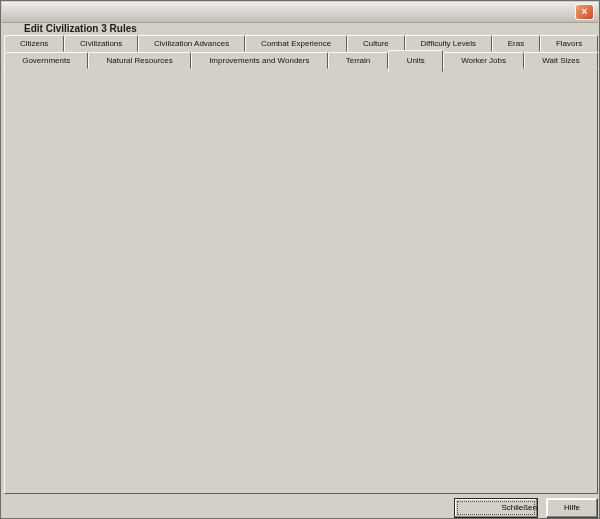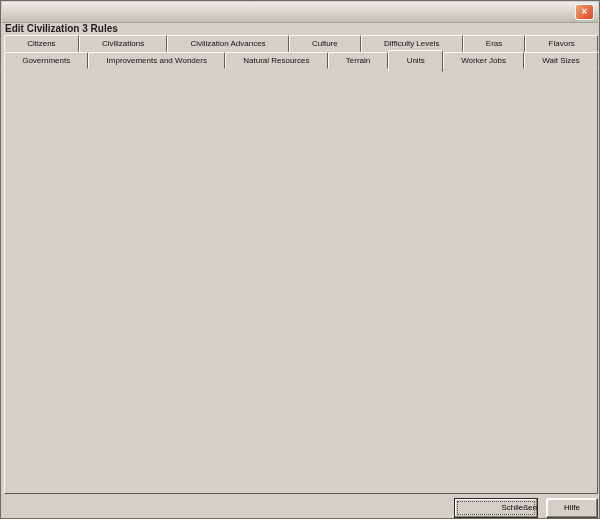--- a/index.html
+++ b/index.html
@@ -1,19 +1,19 @@
 <!DOCTYPE html>
 <html><head>
 <meta charset="utf-8">
 <style>
   html,body{margin:0;padding:0;}
   body{font-family:"Liberation Sans","DejaVu Sans",sans-serif;background:#9c9a94;}
   .win{position:relative;width:600px;height:519px;background:#d4d0c8;border:1px solid #6e6c66;box-sizing:border-box;overflow:hidden;}
   .titlebar{position:absolute;left:1px;top:1px;width:596px;height:20px;background:linear-gradient(#efedea,#c2beb5);display:flex;align-items:center;border-bottom:1px solid #a5a199;}
-  .ttl{font-size:10px;font-weight:bold;color:#1c1c1c;padding-left:3px;flex:1;margin-top:32px;}
+  .ttl{font-size:10px;font-weight:bold;color:#1c1c1c;padding-left:22px;flex:1;margin-top:32px;}
   .close{width:17px;height:14px;margin-right:4px;border:1px solid #fff;border-radius:3px;background:linear-gradient(135deg,#f49d72,#d9481c);color:#fff;font-size:10px;font-weight:bold;line-height:13px;text-align:center;cursor:default;}
   .tabs{position:absolute;left:3px;width:594px;height:17px;display:flex;margin-top:8px;}
   .tab{flex:1 1 auto;background:#d4d0c8;border:1px solid;border-color:#fbfaf8 #5f5d58 transparent #fbfaf8;border-radius:2px 2px 0 0;font-size:8px;text-align:center;line-height:16px;white-space:nowrap;padding:0 4px;color:#111;}
   .tab.active{position:relative;z-index:6;margin-top:-2px;height:20px;line-height:19px;font-size:8px;}
   .page{position:absolute;left:3px;top:60px;width:594px;height:433px;background:#d4d0c8;border:1px solid;border-color:#fbfaf8 #5f5d58 #5f5d58 #fbfaf8;box-sizing:border-box;z-index:1;}
   .lbl{position:absolute;font-size:7.5px;color:#000;white-space:nowrap;}
   .grp{position:absolute;border:1px solid #87847c;box-shadow:1px 1px 0 #fbfaf8, inset 1px 1px 0 #fbfaf8;}
   .gtitle{position:absolute;top:-5px;left:6px;background:#d4d0c8;padding:0 2px;font-size:7.5px;line-height:9px;white-space:nowrap;color:#000;}
   .gtitle.dis{color:#8a877f;text-shadow:1px 1px 0 #fff;}
   
@@ -78,30 +78,31 @@
   <div class="titlebar">
     <div class="ttl">Edit Civilization 3 Rules</div>
     <div class="close">×</div>
   </div>
 
   <div class="tabs" style="top:26px;">
 
   <div class="tab">Citizens</div>
       <div class="tab">Civilizations</div>
       <div class="tab">Civilization Advances</div>
+      <div class="tab">Combat Experience</div>
       <div class="tab">Culture</div>
       <div class="tab">Difficulty Levels</div>
       <div class="tab">Eras</div>
       <div class="tab">Flavors</div>
     </div>
   <div class="tabs" style="top:43px;z-index:5;">
 
       <div class="tab">Governments</div>
+      <div class="tab">Natural Resources</div>
       <div class="tab">Improvements and Wonders</div>
-      <div class="tab">Natural Resources</div>
       <div class="tab">Terrain</div>
       <div class="tab active">Units</div>
       <div class="tab">Worker Jobs</div>
       <div class="tab">Wait Sizes</div>
     </div>
 
   <div class="page"></div>
 
   <div class="lbl" style="left:141px;top:68px;font-size:8px;">Unit:</div>
   <div class="combo" style="left:187px;top:64px;width:97px;">

